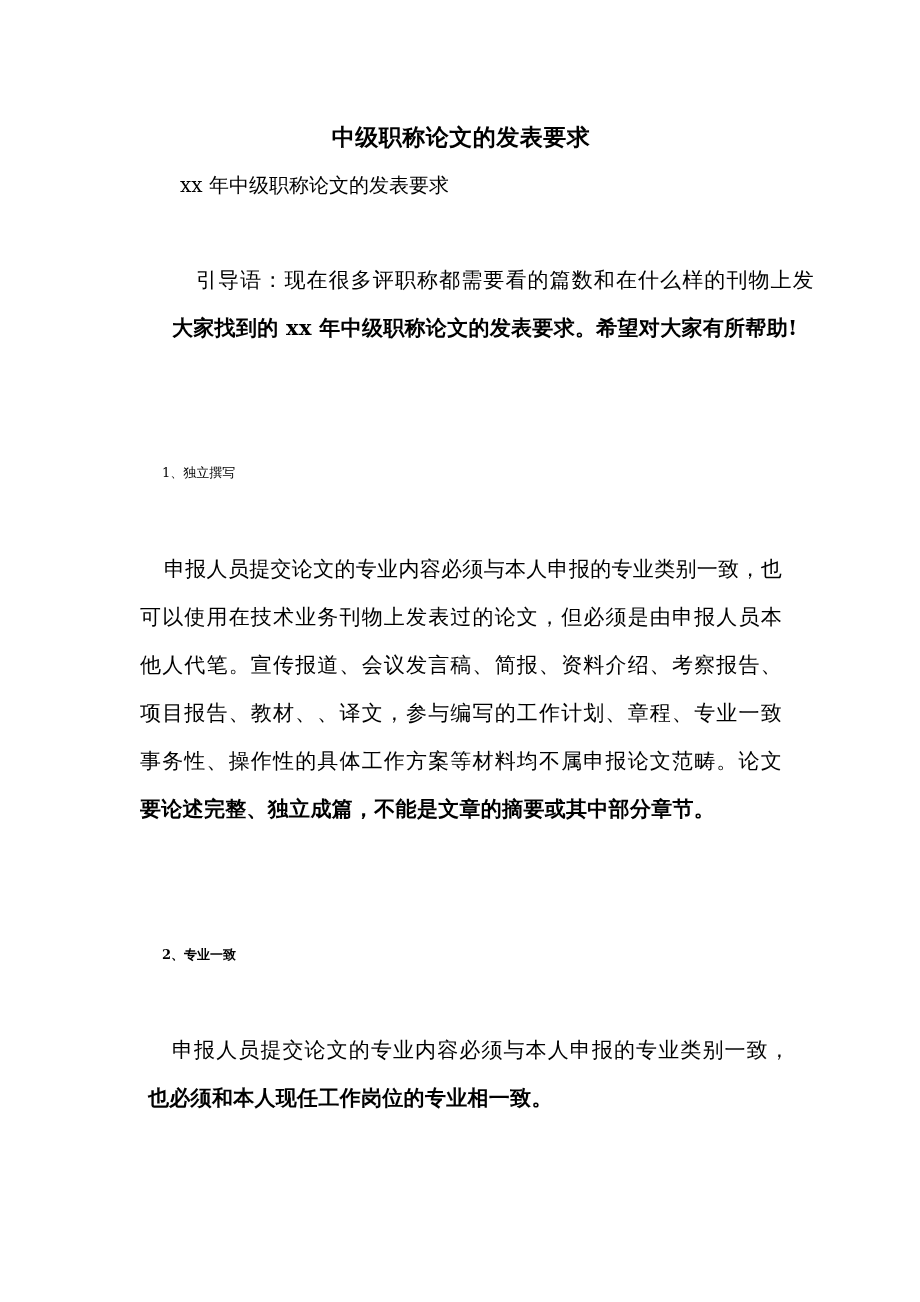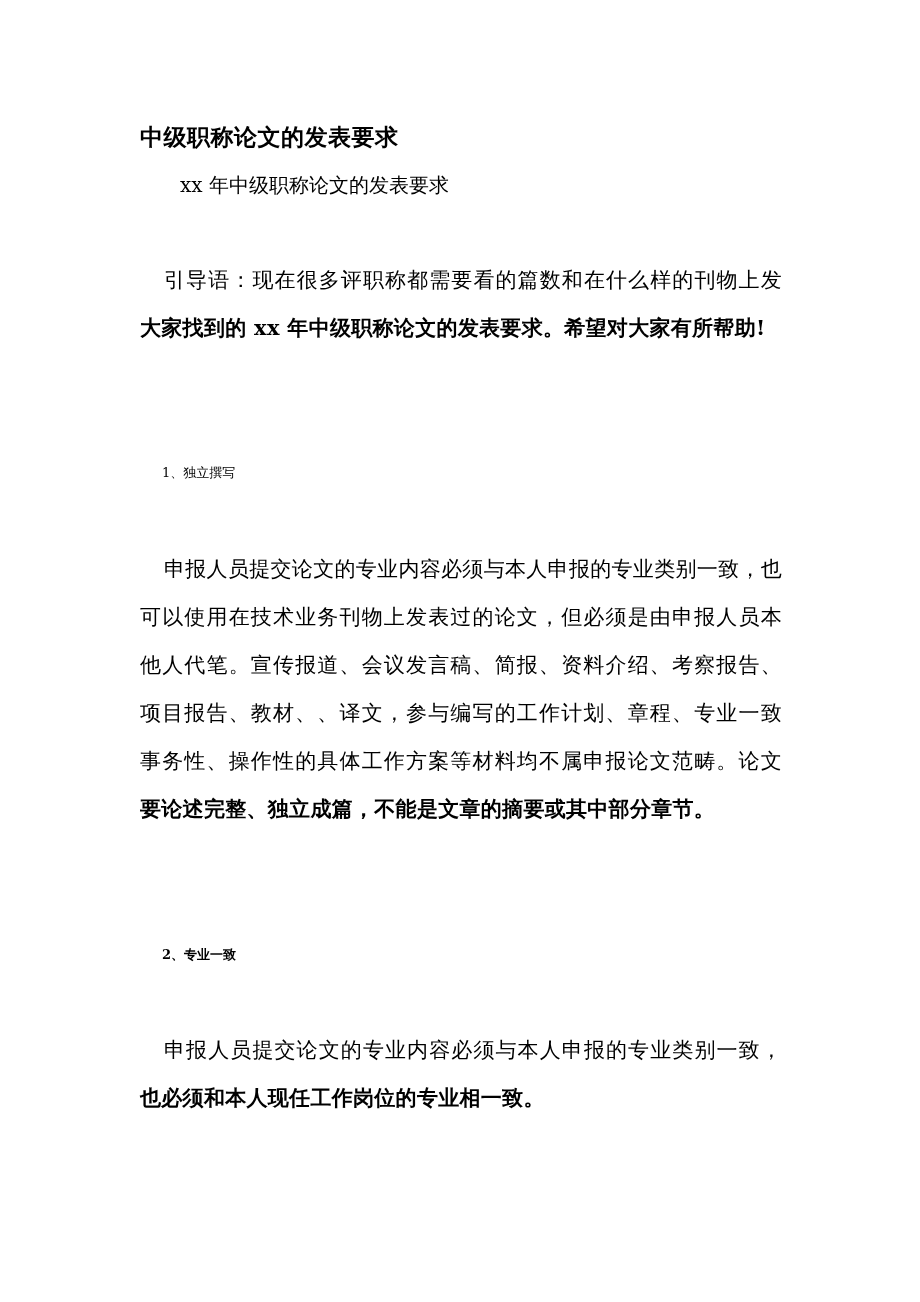--- a/index.html
+++ b/index.html
@@ -19,21 +19,21 @@
       position: absolute;
       left: 140px;
       top: 0;
       width: 642px;
     }
     .title {
       position: absolute;
       left: 0;
       top: 119px;
       width: 642px;
-      text-align: left;
+      text-align: center;
       font-family: "DejaVu Sans", "Liberation Sans", sans-serif;
       font-weight: bold;
       font-size: 23px;
       line-height: 36px;
       letter-spacing: 0.5px;
     }
     .subtitle {
       position: absolute;
       left: 0;
       top: 168px;
@@ -75,36 +75,36 @@
   </style>
 </head>
 <body>
 
 <div class="page">
 
   <div class="title">中级职称论文的发表要求</div>
 
   <div class="subtitle">xx 年中级职称论文的发表要求</div>
 
-  <div class="para" style="top:256px;">
+  <div class="para" style="top:256px;margin-left:32px;">
     <span class="line indent">引导语：现在很多评职称都需要看的篇数和在什么样的刊物上发</span>
     <span class="line last">大家找到的 xx 年中级职称论文的发表要求。希望对大家有所帮助!</span>
   </div>
 
   <div class="heading" style="top:456px;">1、独立撰写</div>
 
   <div class="para" style="top:545px;">
     <span class="line indent">申报人员提交论文的专业内容必须与本人申报的专业类别一致，也</span>
     <span class="line">可以使用在技术业务刊物上发表过的论文，但必须是由申报人员本</span>
     <span class="line">他人代笔。宣传报道、会议发言稿、简报、资料介绍、考察报告、</span>
     <span class="line">项目报告、教材、、译文，参与编写的工作计划、章程、专业一致</span>
     <span class="line">事务性、操作性的具体工作方案等材料均不属申报论文范畴。论文</span>
     <span class="line last">要论述完整、独立成篇，不能是文章的摘要或其中部分章节。</span>
   </div>
 
   <div class="heading" style="top:938px;font-weight:bold;">2、专业一致</div>
 
-  <div class="para" style="top:1026px;">
+  <div class="para" style="top:1026px;margin-left:8px;">
     <span class="line indent">申报人员提交论文的专业内容必须与本人申报的专业类别一致，</span>
     <span class="line last">也必须和本人现任工作岗位的专业相一致。</span>
   </div>
 
 </div>
 
 </body></html>

